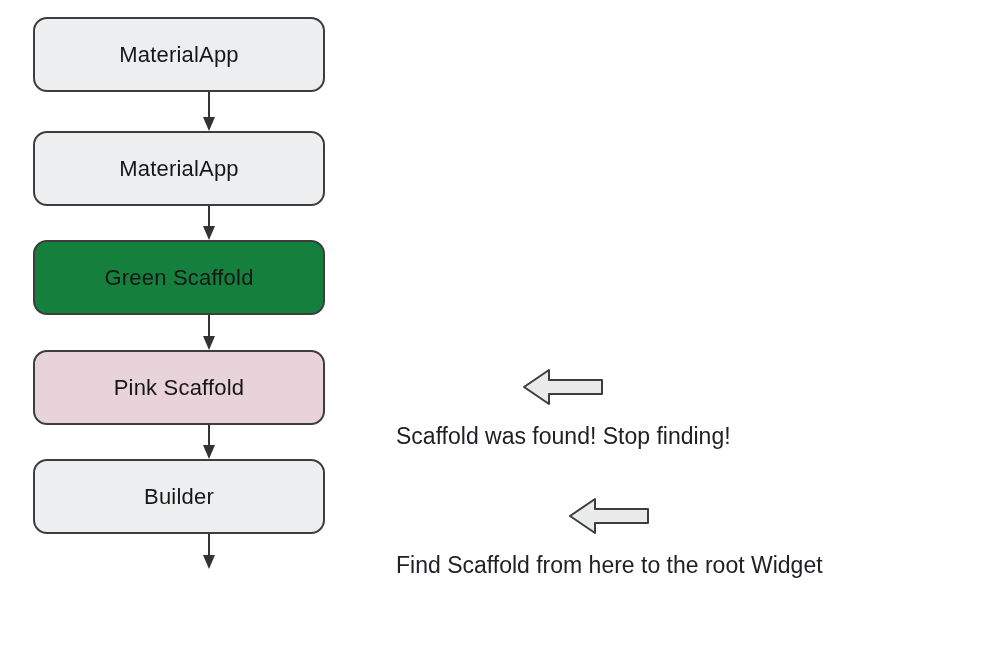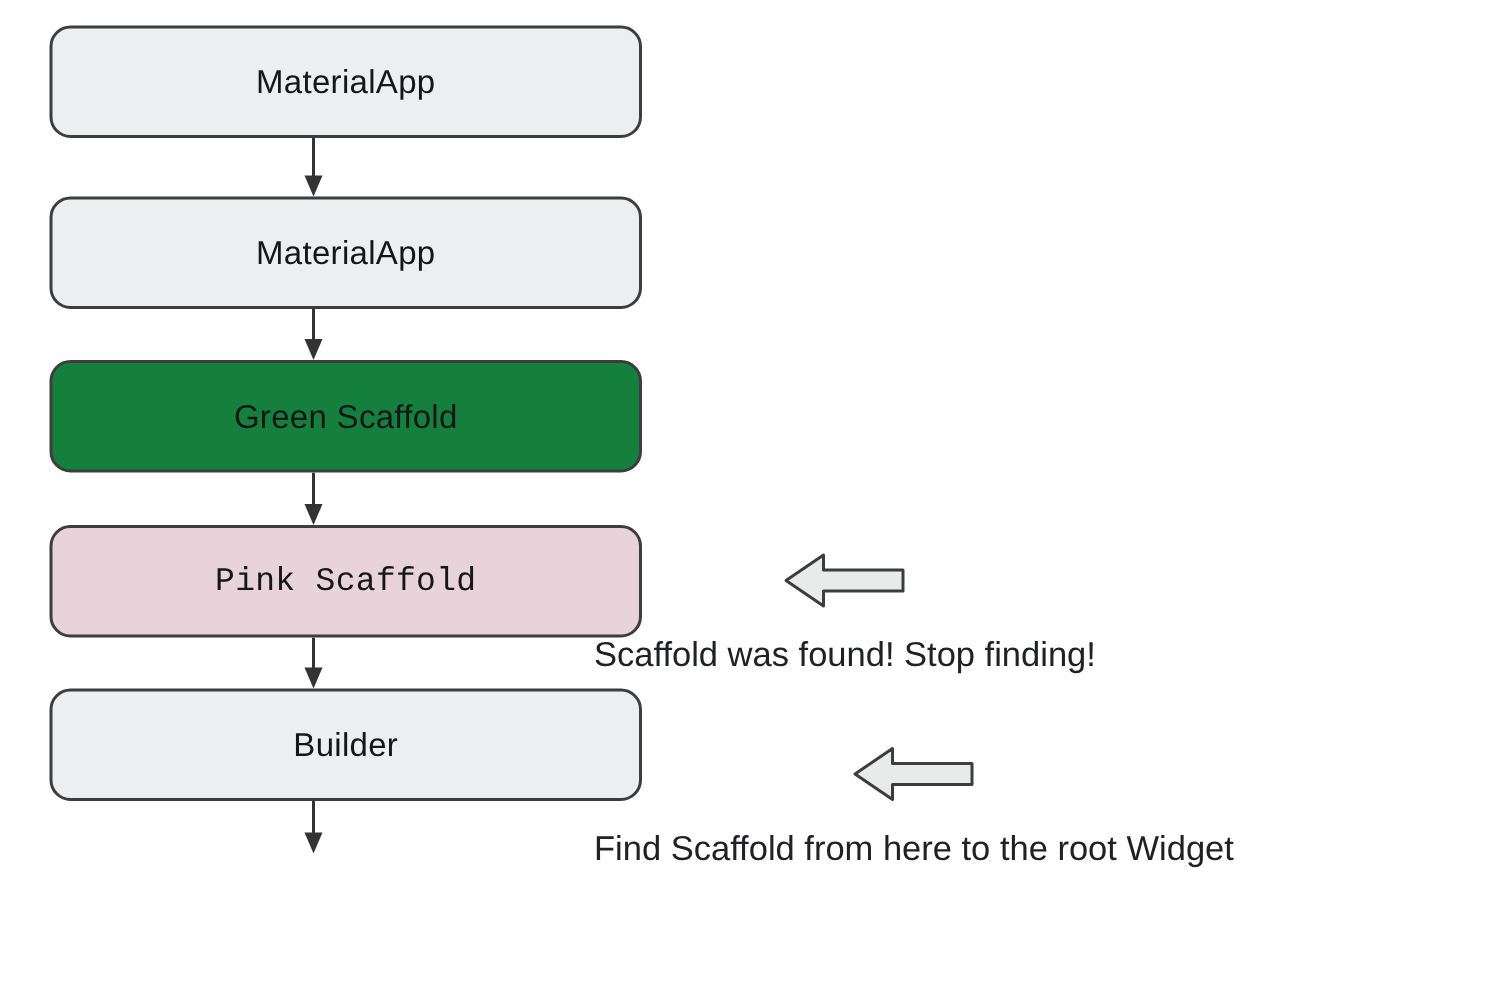--- a/index.html
+++ b/index.html
@@ -7,35 +7,35 @@
     position: relative;
     width: 990px;
     height: 664px;
     background: #ffffff;
     font-family: "Liberation Sans", sans-serif;
     overflow: hidden;
   }
   .node {
     position: absolute;
     left: 33px;
-    width: 395px;
+    width: 292px;
     height: 75px;
     box-sizing: border-box;
     border: 2px solid #3d3d3d;
     border-radius: 14px;
     background: #edeeef;
     display: flex;
     align-items: center;
     justify-content: center;
     font-size: 22px;
     color: #161616;
     letter-spacing: 0.2px;
   }
   .node.green { background: #15803d; text-align: right; }
-  .node.pink  { background: #e8d3db; font-family: Liberation Mono, monospace; }
+  .node.pink  { background: #e8d3db; }
   .connector {
     position: absolute;
     left: 201px;
     width: 16px;
   }
   .annotation {
     position: absolute;
     left: 396px;
     height: 42px;
     display: flex;

